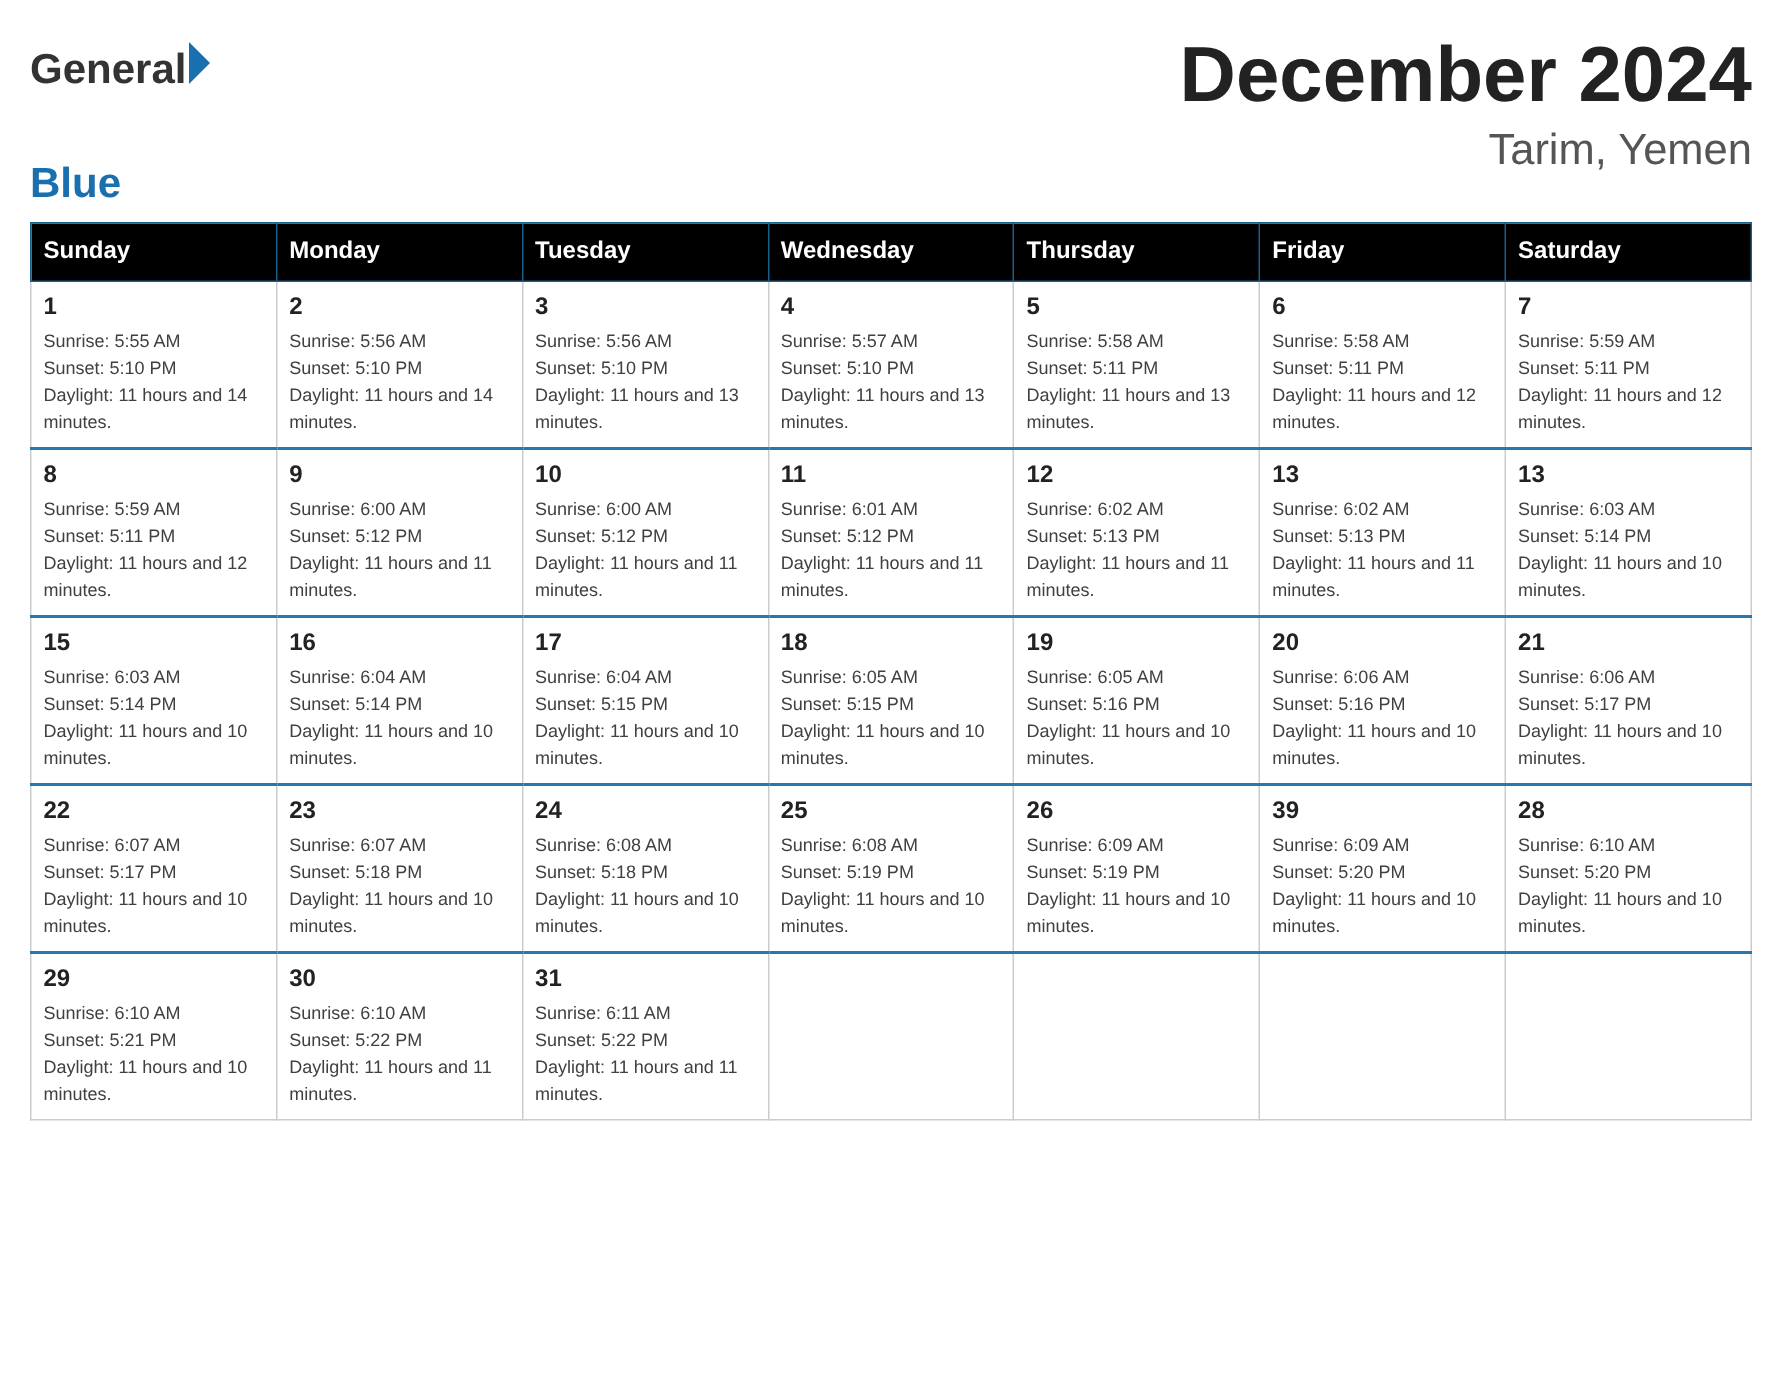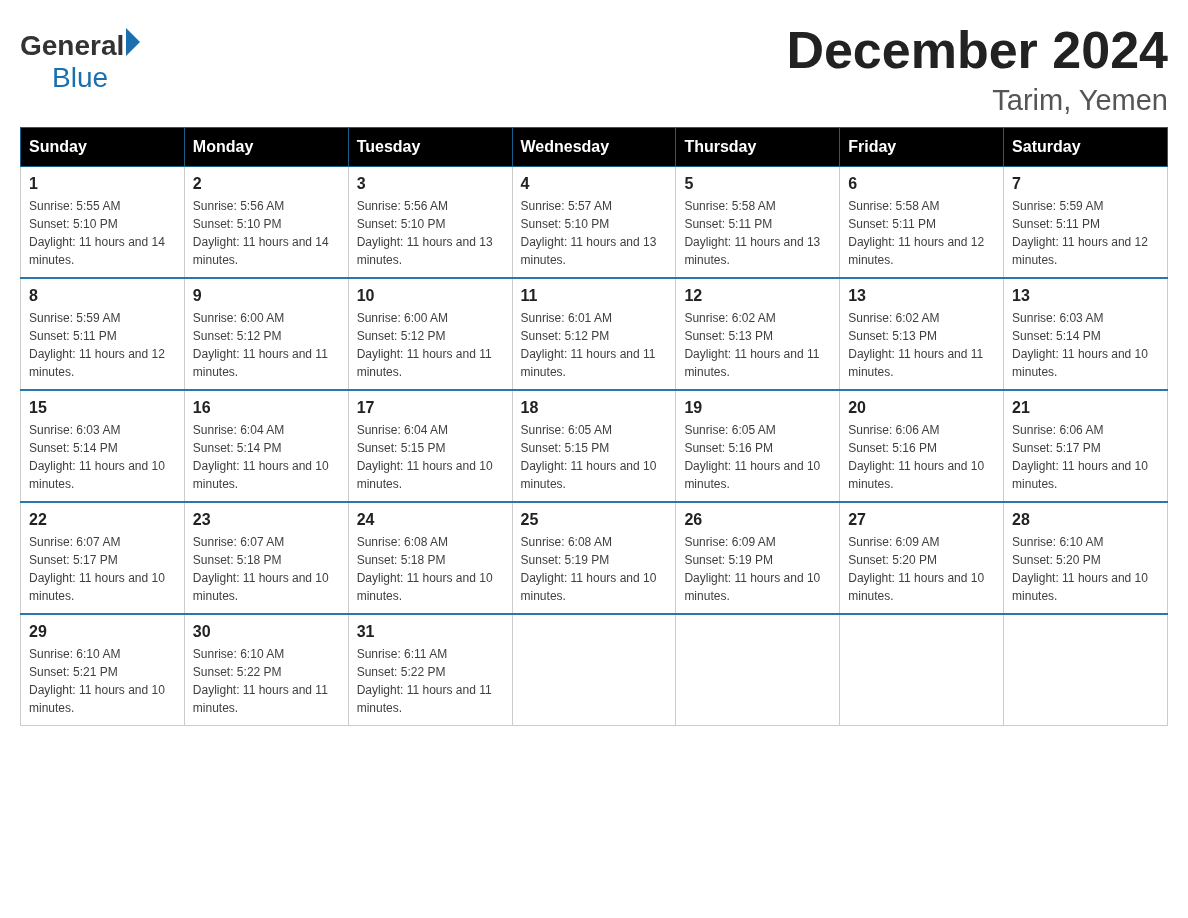--- a/index.html
+++ b/index.html
@@ -21,36 +21,37 @@
       align-items: center;
       margin-top: 10px;
     }
     .logo-text-general {
       font-size: 28px;
       font-weight: bold;
       color: #333;
     }
     .logo-text-blue {
       font-size: 28px;
-      font-weight: normal;
+      font-weight: bold;
       color: #1a6faf;
+      margin-top: 44px;
     }
     .logo-arrow {
       width: 0;
       height: 0;
       border-left: 14px solid #1a6faf;
       border-top: 14px solid transparent;
       border-bottom: 14px solid transparent;
       margin-left: 2px;
       margin-top: -8px;
     }
     .logo-icon {
       display: flex;
       flex-direction: column;
-      align-items: center;
+      align-items: flex-start;
     }
     .logo-line1 {
       display: flex;
       align-items: center;
     }
     .title-area {
       text-align: right;
     }
     .calendar-title {
       font-size: 52px;
@@ -238,21 +239,21 @@
         </td>
         <td>
           <div class="day-number">25</div>
           <div class="day-info">Sunrise: 6:08 AM<br>Sunset: 5:19 PM<br>Daylight: 11 hours and 10 minutes.</div>
         </td>
         <td>
           <div class="day-number">26</div>
           <div class="day-info">Sunrise: 6:09 AM<br>Sunset: 5:19 PM<br>Daylight: 11 hours and 10 minutes.</div>
         </td>
         <td>
-          <div class="day-number">27</div>
+          <div class="day-number">39</div>
           <div class="day-info">Sunrise: 6:09 AM<br>Sunset: 5:20 PM<br>Daylight: 11 hours and 10 minutes.</div>
         </td>
         <td>
           <div class="day-number">28</div>
           <div class="day-info">Sunrise: 6:10 AM<br>Sunset: 5:20 PM<br>Daylight: 11 hours and 10 minutes.</div>
         </td>
       </tr>
       <tr>
         <td>
           <div class="day-number">29</div>

